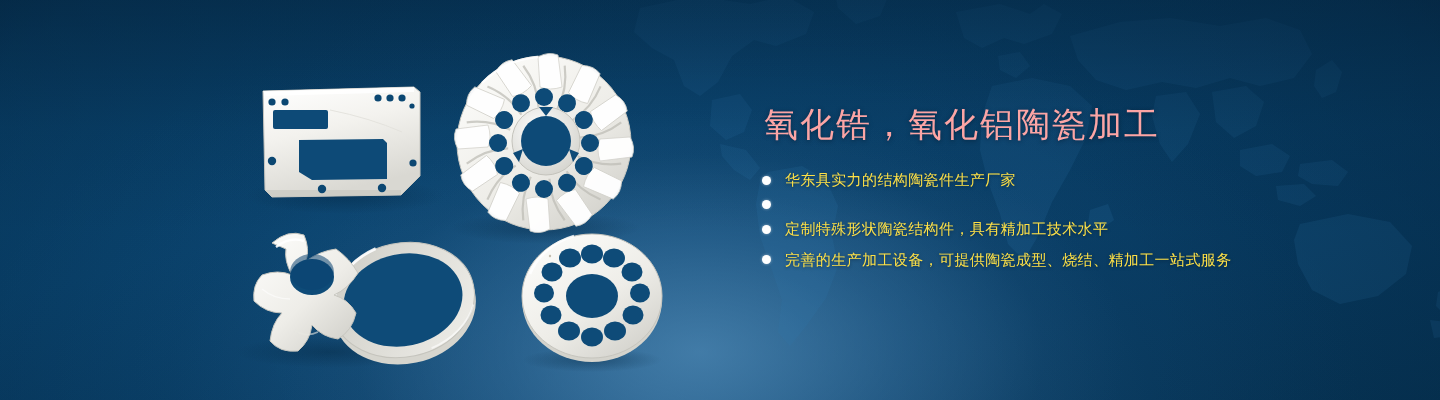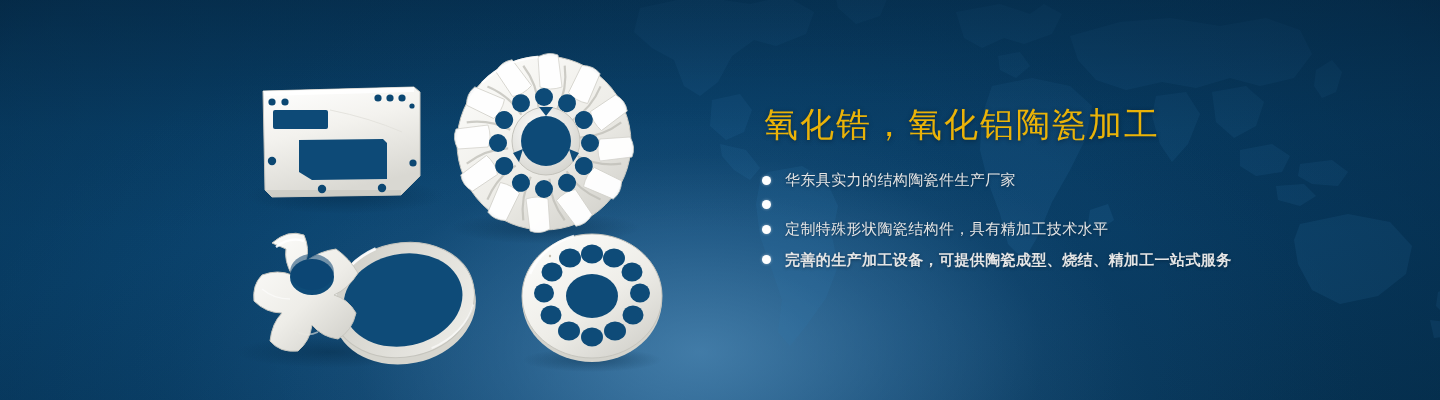--- a/index.html
+++ b/index.html
@@ -42,45 +42,45 @@
 
   
   .parts{position:absolute;left:0;top:0;width:700px;height:400px;}
   .parts svg{width:100%;height:100%;display:block;}
 
   
   .copy{
     position:absolute;left:762px;top:104px;width:600px;
   }
   .headline{
-    color:#eab308;
+    color:#fca5a5;
     font-size:34px;
     line-height:1.18;
     letter-spacing:2px;
     font-weight:400;
     margin:0 0 26px 2px;
     text-shadow:0 1px 4px rgba(2,22,40,.55);
     white-space:nowrap;
   }
   .bullets{list-style:none;margin:0;padding:0;}
   .bullet{
     display:flex;align-items:center;
     margin-bottom:10px;
     white-space:nowrap;
   }
-  .bullet:last-child{margin-bottom:18px;font-weight:bold;}
+  .bullet:last-child{margin-bottom:18px;}
   .dot{
     width:9px;height:9px;border-radius:50%;
     background:#ffffff;
     flex:0 0 auto;
     margin-right:14px;
     box-shadow:0 0 3px rgba(255,255,255,.5);
   }
   .btext{
-    color:#e5e5e5;
+    color:#fde047;
     font-size:15px;
     line-height:1.35;
     letter-spacing:.4px;
     text-shadow:0 1px 3px rgba(2,22,40,.5);
   }
 </style>
 </head>
 <body>
 
 <div class="banner">

